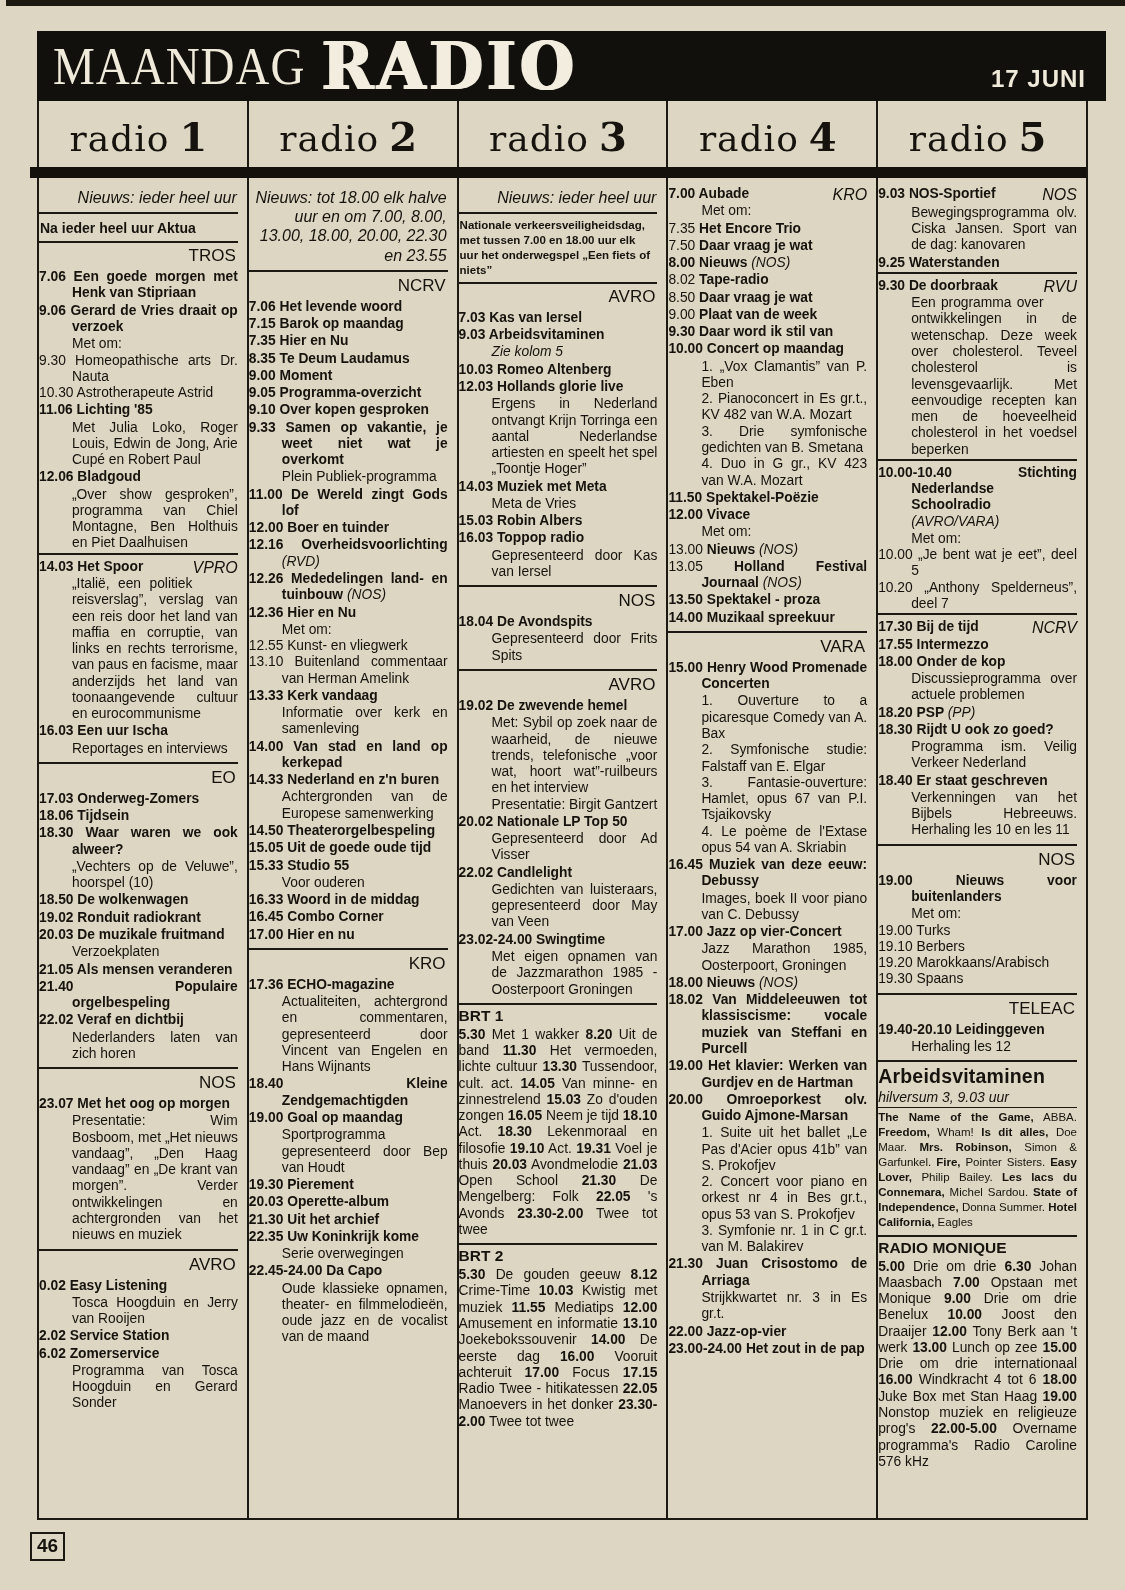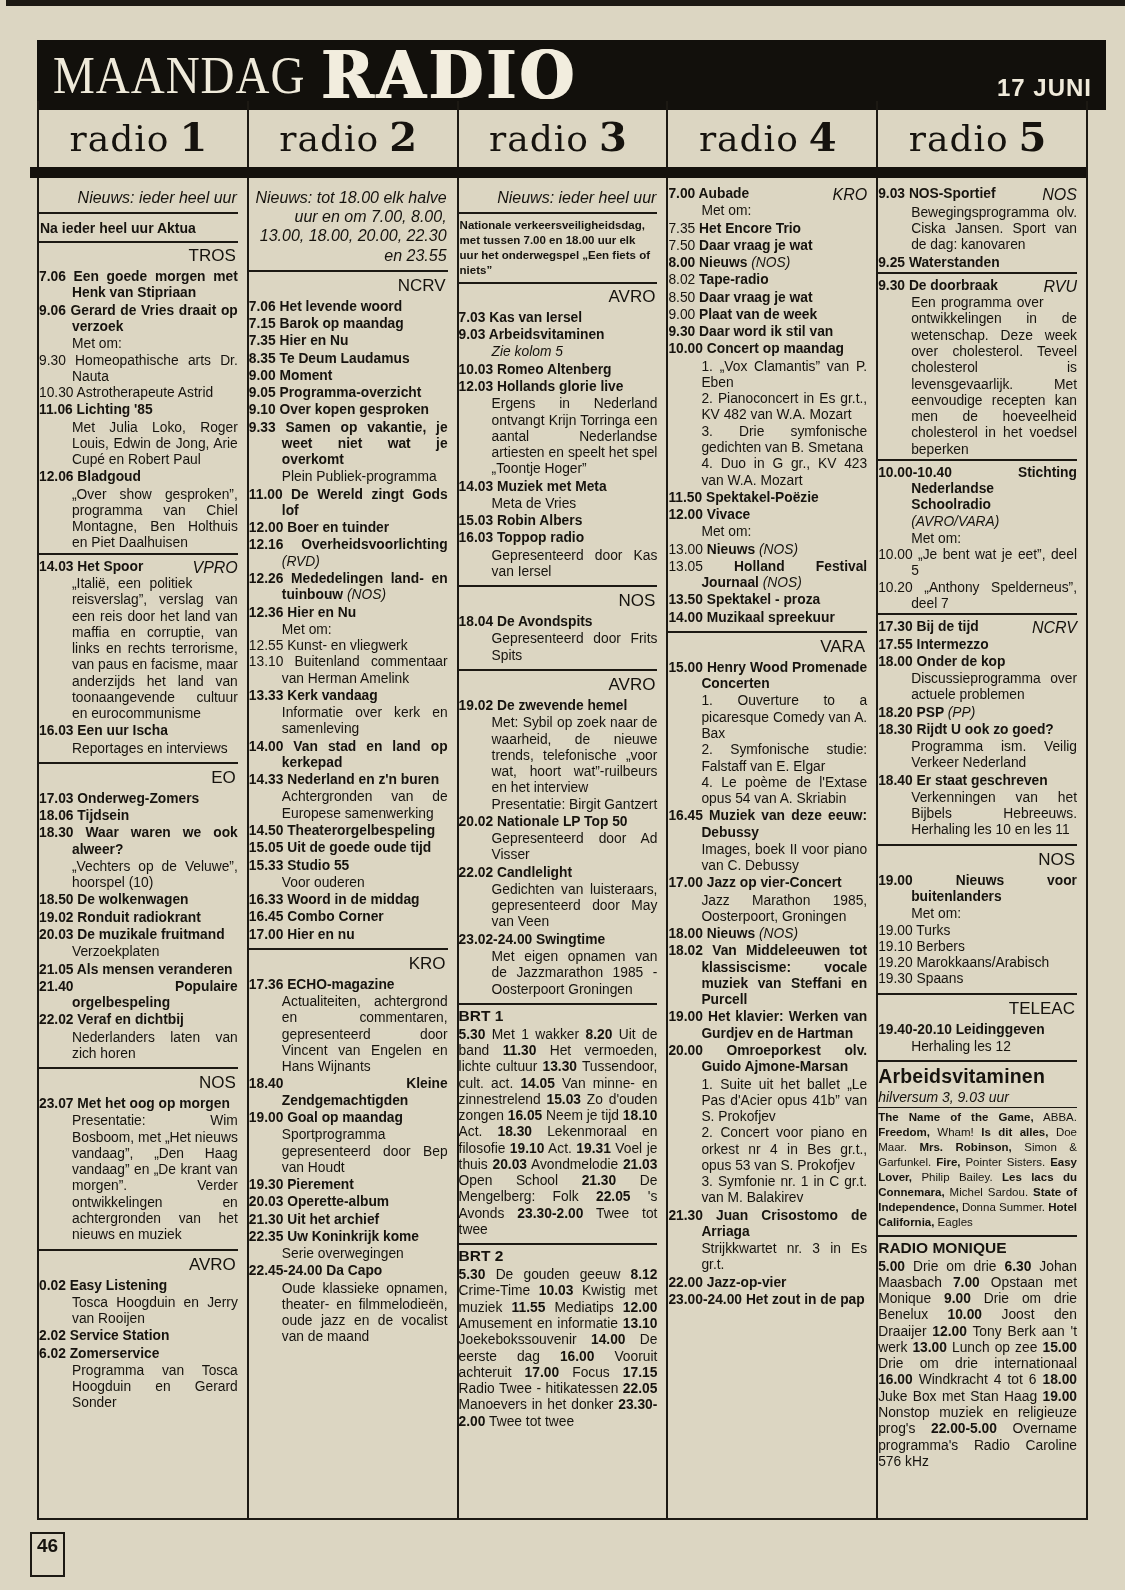--- a/index.html
+++ b/index.html
@@ -3,34 +3,34 @@
 <meta charset="utf-8">
 <style>
   html,body{margin:0;padding:0;}
   body{
     width:1125px;height:1590px;position:relative;overflow:hidden;
     background:#dcd6c2;
     font-family:"Liberation Sans",sans-serif;color:#16130e;
   }
   .top-strip{position:absolute;left:6px;top:0;width:1119px;height:6px;background:#1c1913;}
   .masthead{
-    position:absolute;left:37px;top:40px;width:1069px;height:70px;
+    position:absolute;left:37px;top:31px;width:1069px;height:70px;
     background:#12100c;display:flex;align-items:center;
   }
   .day{
     font-family:"Liberation Serif",serif;color:#efeada;font-size:47px;
     padding-left:16px;transform:scaleY(1.12);letter-spacing:1px;white-space:nowrap;
   }
   .section{
     font-family:"DejaVu Serif",serif;font-weight:bold;color:#f2edde;font-size:62px;
     letter-spacing:4px;margin-left:16px;transform:scaleY(1.05);
     text-shadow:1.5px 0 0 currentColor,-1px 0 0 currentColor;white-space:nowrap;
   }
   .date{margin-left:auto;color:#efeada;font-weight:bold;font-size:24px;
-    padding-right:14px;align-self:flex-end;padding-bottom:8px;letter-spacing:1px;}
+    padding-right:20px;align-self:flex-end;padding-bottom:8px;letter-spacing:1px;}
   .listings{
     position:absolute;left:37px;top:101px;width:1051px;min-height:1419px;
     display:flex;align-items:stretch;
   }
   .col{
     flex:1 1 0;min-width:0;border-left:2px solid #1c1913;border-bottom:2px solid #1c1913;
     padding:0 9px 10px 0;
   }
   .col:last-child{border-right:2px solid #1c1913;}
   .col-head{text-align:center;padding:12px 0 4px;}
@@ -55,21 +55,21 @@
   .desc{font-weight:normal;font-size:13.8px;line-height:1.18;margin-left:33px;
     text-align:justify;hyphens:auto;}
   .hdr{font-weight:bold;font-size:15.5px;padding:2px 0 1px;}
   .hdr2{font-weight:bold;font-size:19.5px;padding:3px 0 1px;letter-spacing:.2px;}
   .ital{font-style:italic;font-size:14px;border-bottom:1.5px solid #1c1913;
     padding-bottom:2px;margin-bottom:2px;}
   .flow{font-size:13.8px;line-height:1.18;text-align:justify;hyphens:auto;margin:1px 0;}
   .flowc{font-size:11.5px;line-height:1.3;text-align:justify;hyphens:auto;margin:1px 0 4px;}
   .pagenum{
     position:absolute;left:30px;top:1532px;border:2px solid #1c1913;
-    font-weight:bold;font-size:19px;padding:0 5px 17px;line-height:1.25;
+    font-weight:bold;font-size:19px;padding:0 5px 1px;line-height:1.25;
   }
 </style>
 </head>
 <body>
 
 <div class="top-strip"></div>
 
 <header class="masthead">
   <span class="day">MAANDAG</span>
   <span class="section">RADIO</span>
@@ -223,20 +223,21 @@
       <div class="prog"><span class="t">12.00</span> Vivace</div>
       <div class="desc">Met om:</div>
       <div class="prog"><span class="t tn">13.00</span> Nieuws <i>(NOS)</i></div>
       <div class="prog"><span class="t tn">13.05</span> Holland Festival Journaal <i>(NOS)</i></div>
       <div class="prog"><span class="t">13.50</span> Spektakel - proza</div>
       <div class="prog"><span class="t">14.00</span> Muzikaal spreekuur</div>
       <div class="org rt">VARA</div>
       <div class="prog"><span class="t">15.00</span> Henry Wood Promenade Concerten</div>
       <div class="desc">1. Ouverture to a picaresque Comedy van A. Bax</div>
       <div class="desc">2. Symfonische studie: Falstaff van E. Elgar</div>
+      <div class="desc">3. Fantasie-ouverture: Hamlet, opus 67 van P.I. Tsjaikovsky</div>
       <div class="desc">4. Le poème de l'Extase opus 54 van A. Skriabin</div>
       <div class="prog"><span class="t">16.45</span> Muziek van deze eeuw: Debussy</div>
       <div class="desc">Images, boek II voor piano van C. Debussy</div>
       <div class="prog"><span class="t">17.00</span> Jazz op vier-Concert</div>
       <div class="desc">Jazz Marathon 1985, Oosterpoort, Groningen</div>
       <div class="prog"><span class="t">18.00</span> Nieuws <i>(NOS)</i></div>
       <div class="prog"><span class="t">18.02</span> Van Middeleeuwen tot klassiscisme: vocale muziek van Steffani en Purcell</div>
       <div class="prog"><span class="t">19.00</span> Het klavier: Werken van Gurdjev en de Hartman</div>
       <div class="prog"><span class="t">20.00</span> Omroeporkest olv. Guido Ajmone-Marsan</div>
       <div class="desc">1. Suite uit het ballet „Le Pas d'Acier opus 41b” van S. Prokofjev</div>

